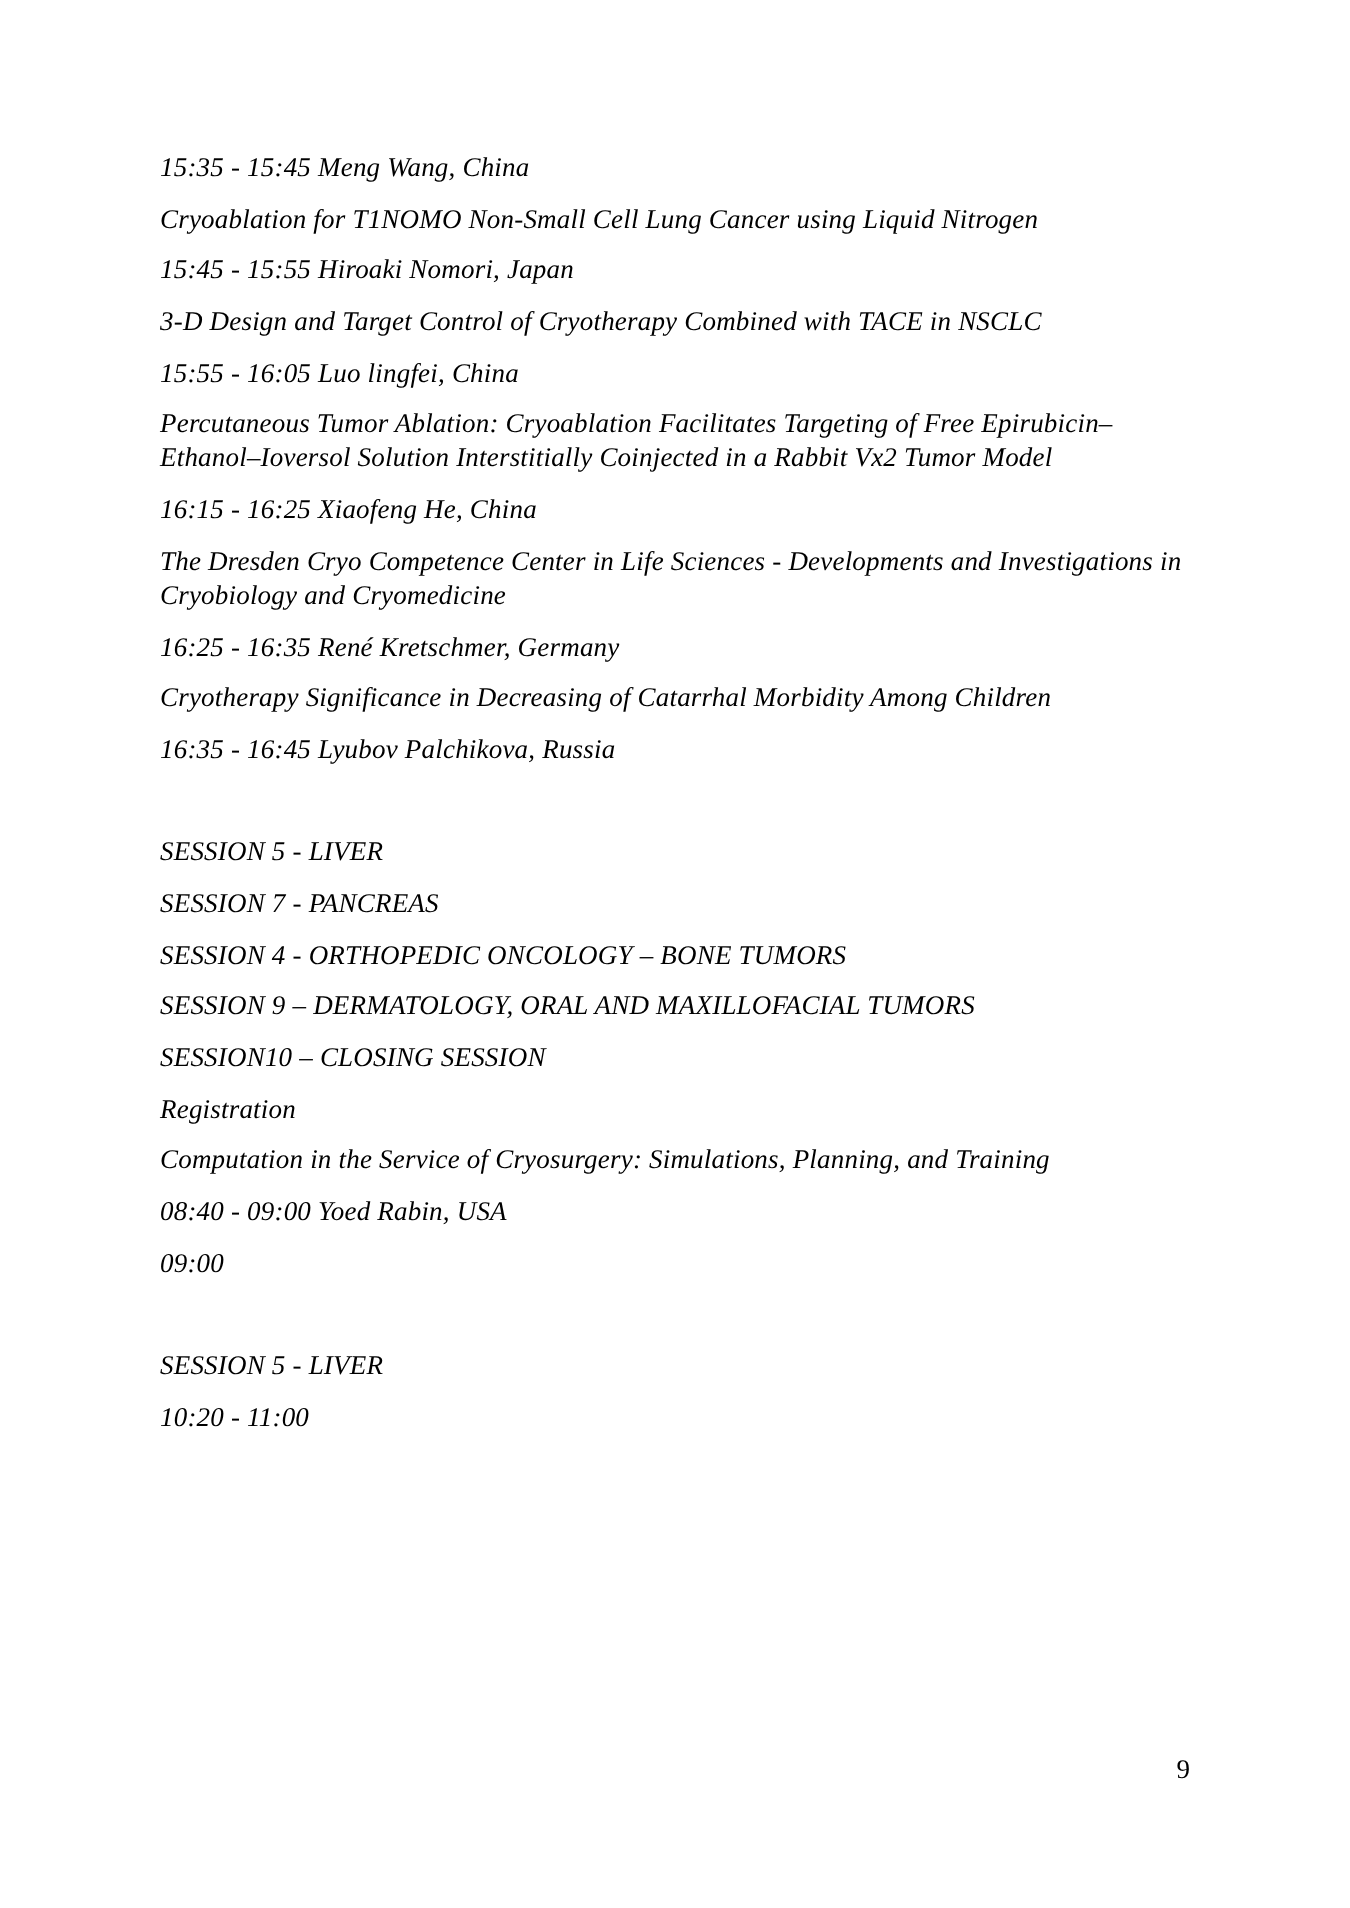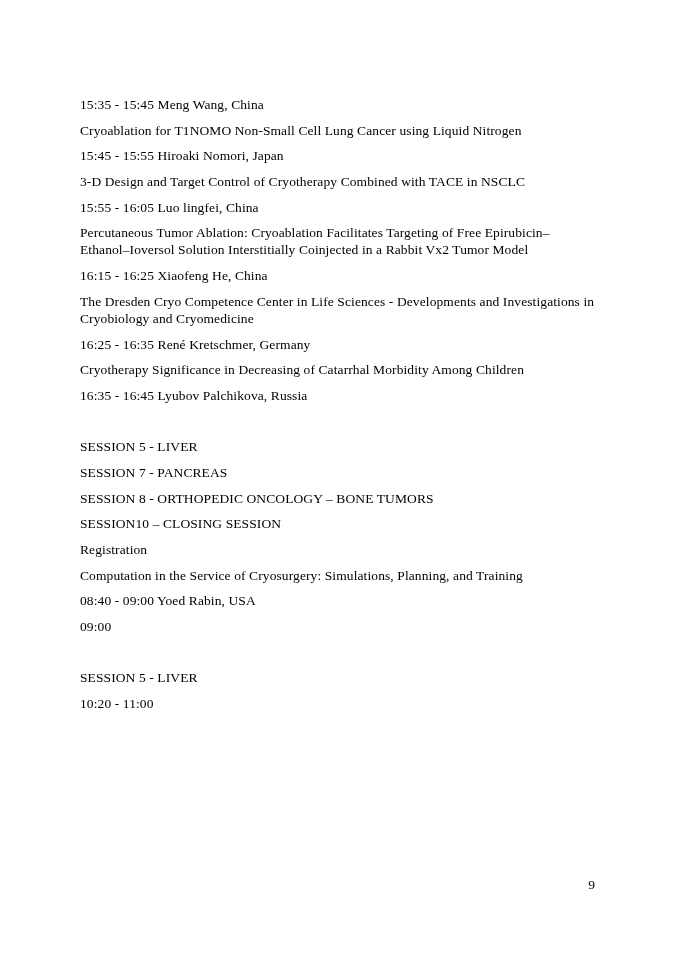--- a/index.html
+++ b/index.html
@@ -16,23 +16,24 @@
   }
   .page {
     position: relative;
     width: 675px;
     height: 954px;
     box-sizing: border-box;
     background: #ffffff;
   }
   .content {
     position: absolute;
-    top: 96px;
+    top: 75px;
     left: 80px;
     right: 80px;
+    font-style: italic;
   }
   .content p {
     margin: 0 0 8.7px 0;
     font-size: 13.5px;
     line-height: 17px;
     min-height: 17px;
     white-space: pre-wrap;
     letter-spacing: 0.1px;
   }
   .page-number {
@@ -59,21 +60,22 @@
 Ethanol–Ioversol Solution Interstitially Coinjected in a Rabbit Vx2 Tumor Model</p>
       <p>16:15 - 16:25 Xiaofeng He, China</p>
       <p>The Dresden Cryo Competence Center in Life Sciences - Developments and Investigations in
 Cryobiology and Cryomedicine</p>
       <p>16:25 - 16:35 René Kretschmer, Germany</p>
       <p>Cryotherapy Significance in Decreasing of Catarrhal Morbidity Among Children</p>
       <p>16:35 - 16:45 Lyubov Palchikova, Russia</p>
       <p></p>
       <p>SESSION 5 - LIVER</p>
       <p>SESSION 7 - PANCREAS</p>
-      <p>SESSION 8 - ORTHOPEDIC ONCOLOGY – BONE TUMORS</p>
+      <p>SESSION 4 - ORTHOPEDIC ONCOLOGY – BONE TUMORS</p>
+      <p>SESSION 9 – DERMATOLOGY, ORAL AND MAXILLOFACIAL TUMORS</p>
       <p>SESSION10 – CLOSING SESSION</p>
       <p>Registration</p>
       <p>Computation in the Service of Cryosurgery: Simulations, Planning, and Training</p>
       <p>08:40 - 09:00 Yoed Rabin, USA</p>
       <p>09:00</p>
       <p></p>
       <p>SESSION 5 - LIVER</p>
       <p>10:20 - 11:00</p>
     </div>
   <div class="page-number">9</div>

